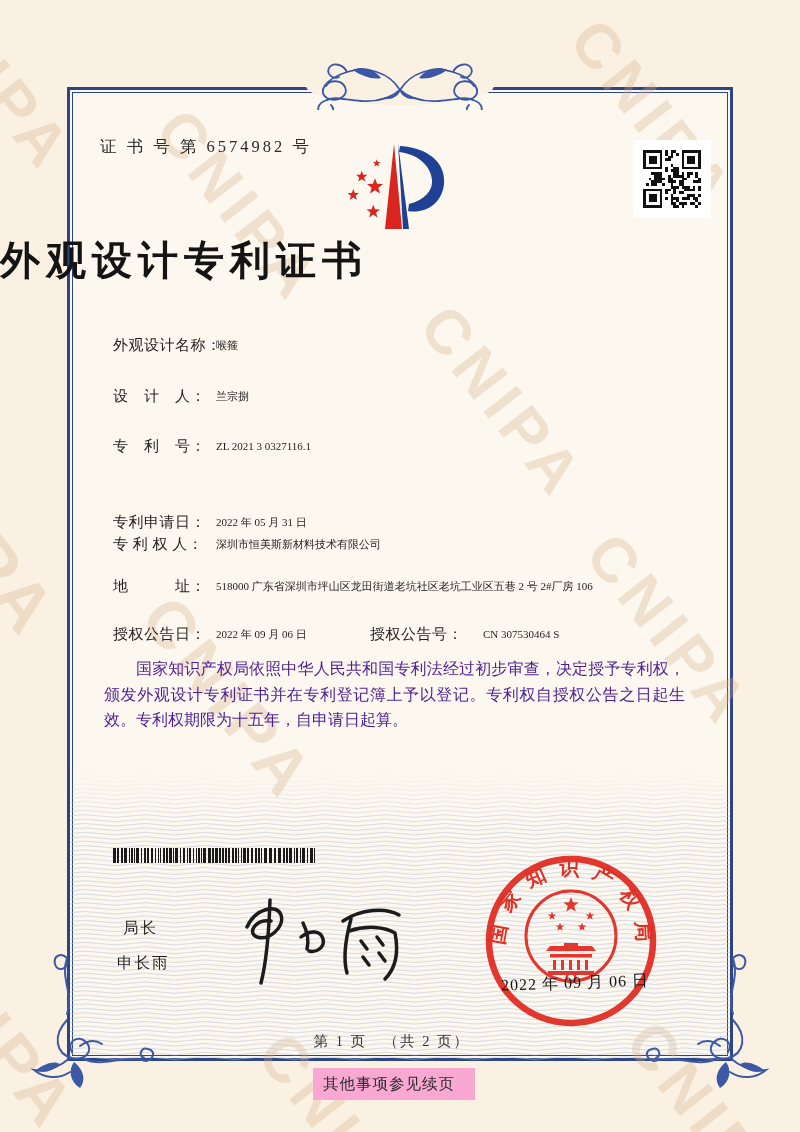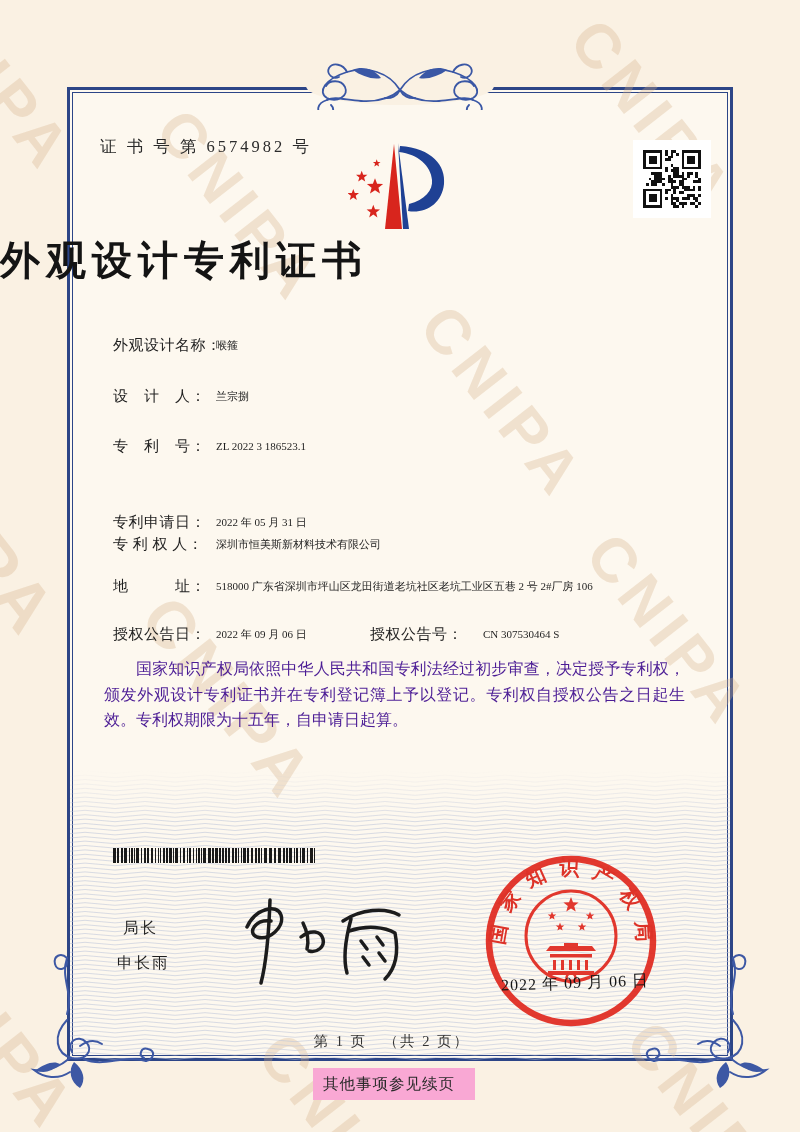--- a/index.html
+++ b/index.html
@@ -420,21 +420,21 @@
 
 <div class="content abs title">外观设计专利证书</div>
 
 <div class="content abs field-row" style="top:335px;">
   <span class="field-label">外观设计名称：</span><span class="field-value">喉箍</span>
 </div>
 <div class="content abs field-row" style="top:386px;">
   <span class="field-label">设　计　人：</span><span class="field-value">兰宗捌</span>
 </div>
 <div class="content abs field-row" style="top:436px;">
-  <span class="field-label">专　利　号：</span><span class="field-value">ZL 2022 3 186523.1</span>
+  <span class="field-label">专　利　号：</span><span class="field-value">ZL 2021 3 0327116.1</span>
 </div>
 <div class="content abs field-row" style="top:512px;text-decoration:underline;">
   <span class="field-label">专利申请日：</span><span class="field-value">2022 年 05 月 31 日</span>
 </div>
 <div class="content abs field-row" style="top:534px;">
   <span class="field-label">专 利 权 人：</span><span class="field-value">深圳市恒美斯新材料技术有限公司</span>
 </div>
 <div class="content abs field-row addr" style="top:576px;">
   <span class="field-label">地　　　址：</span><span class="field-value">518000 广东省深圳市坪山区龙田街道老坑社区老坑工业区五巷 2 号 2#厂房 106</span>
 </div>

